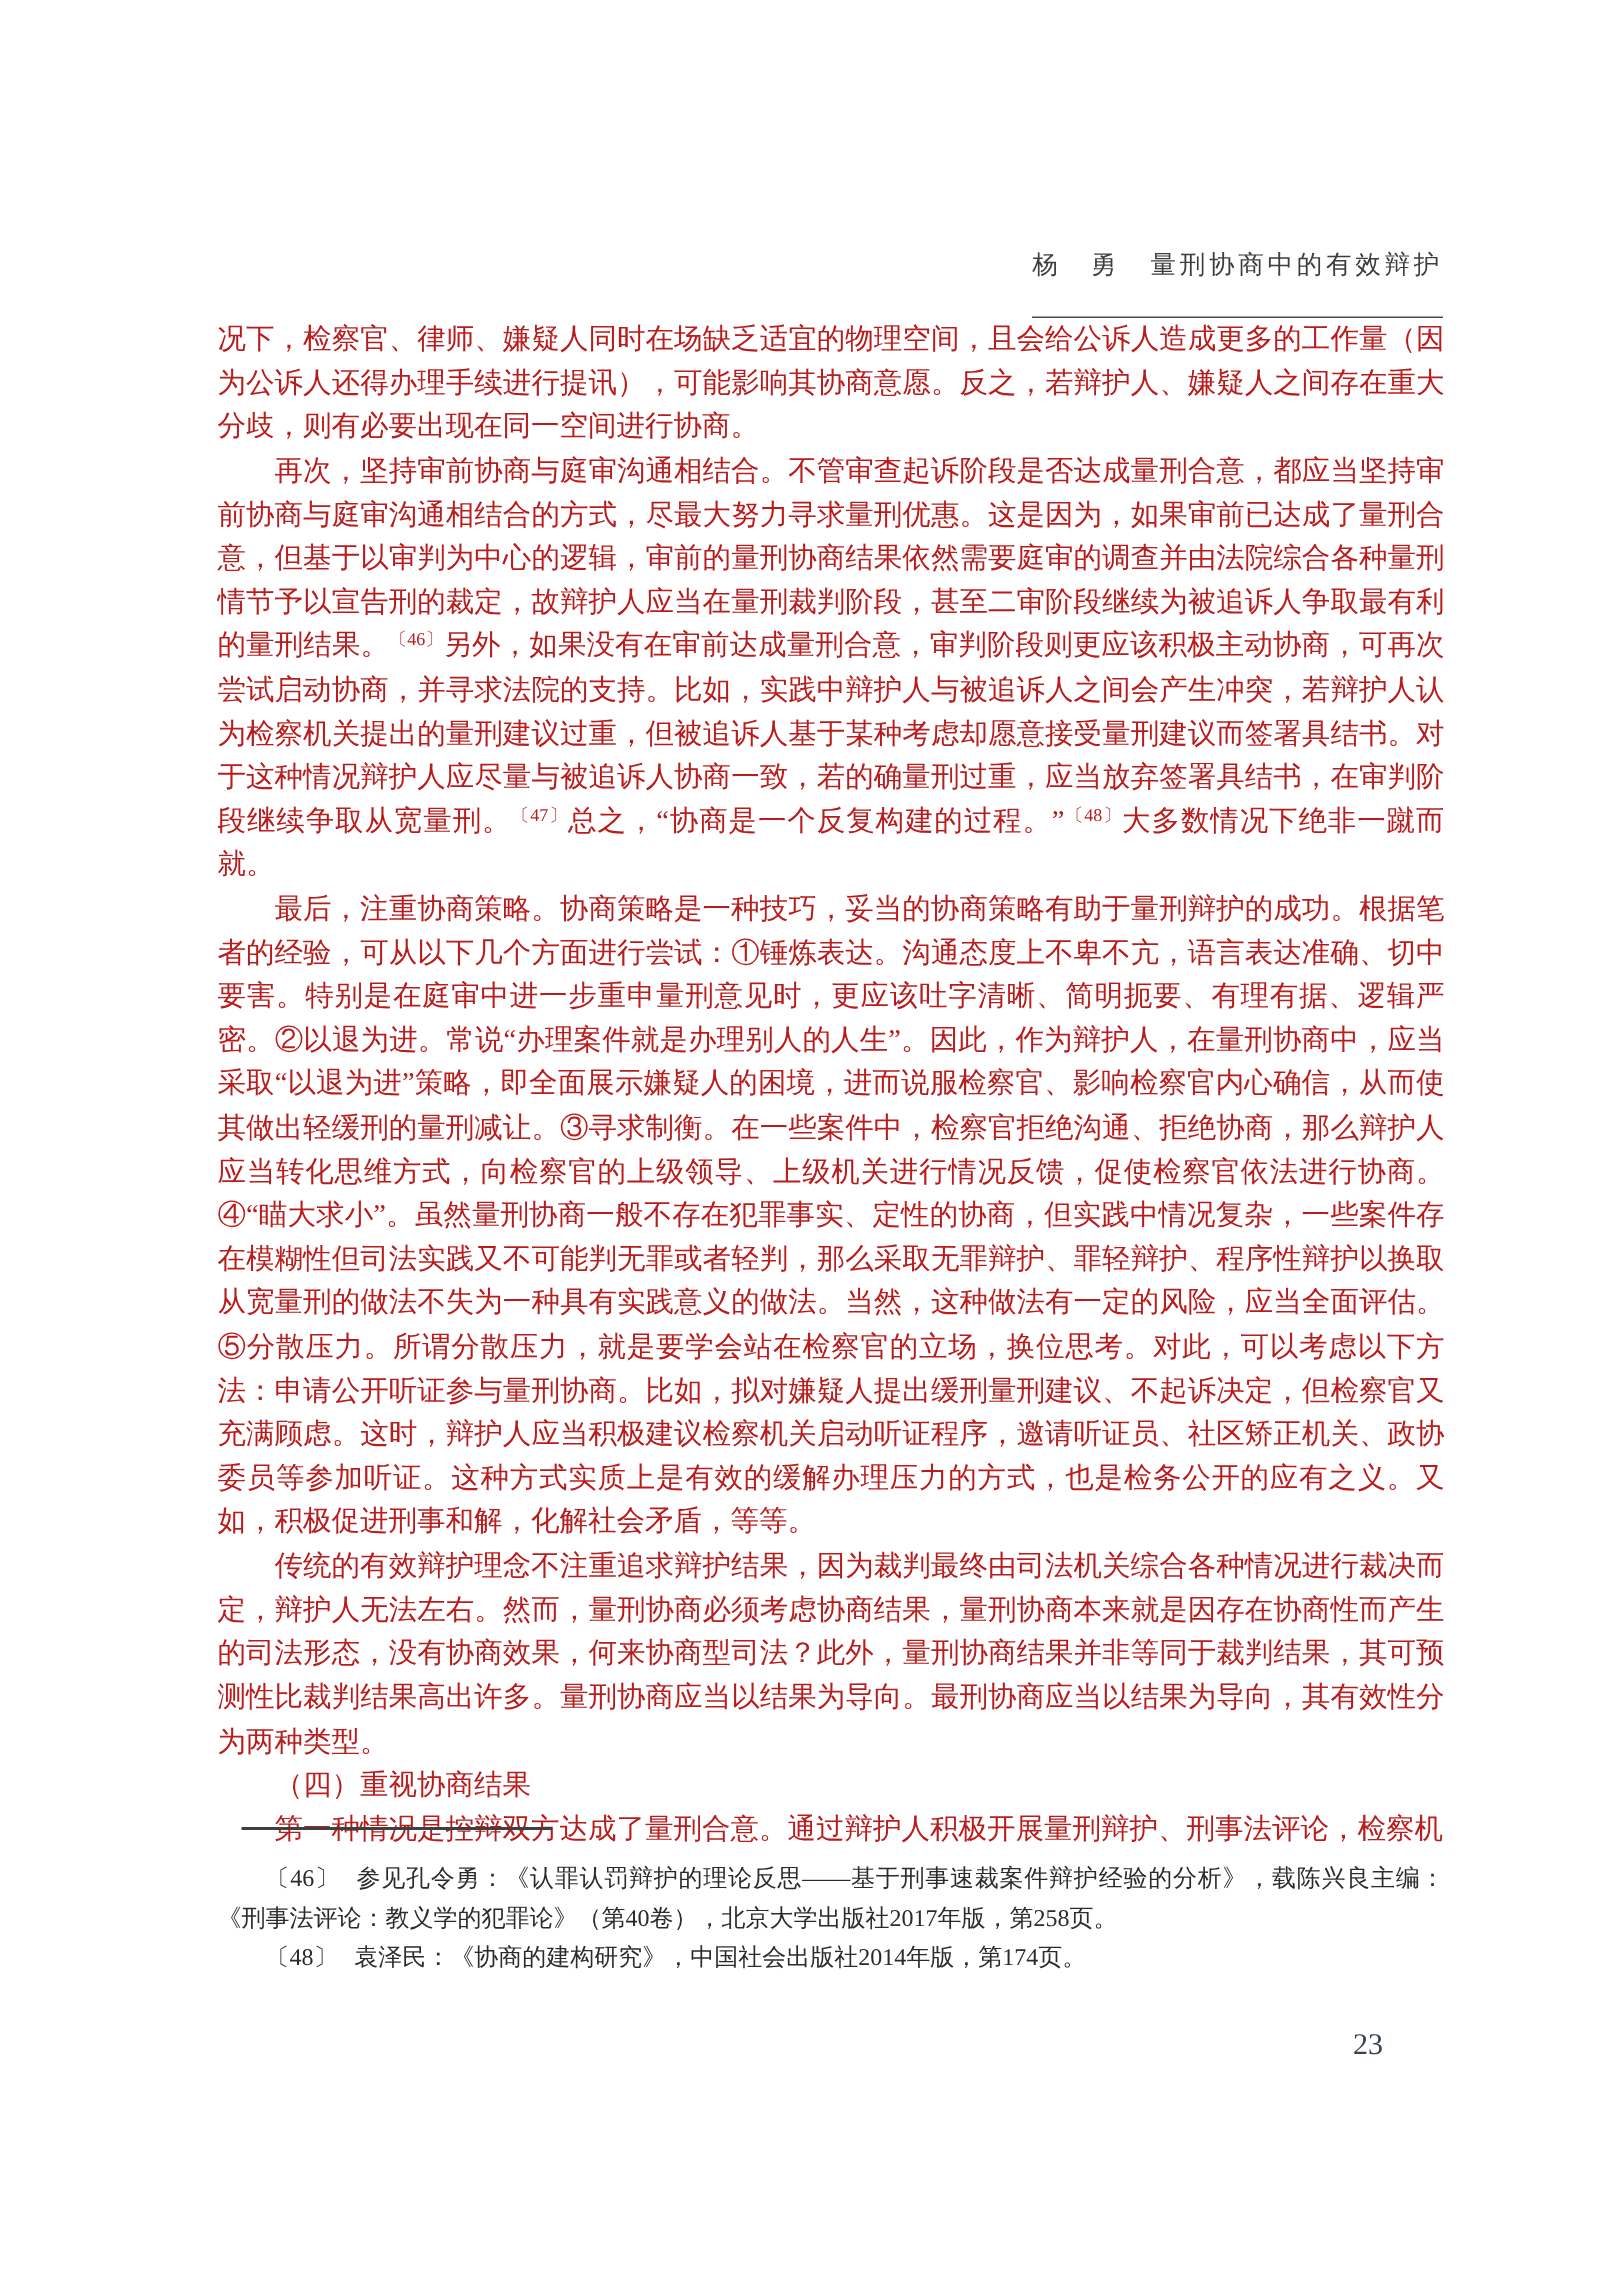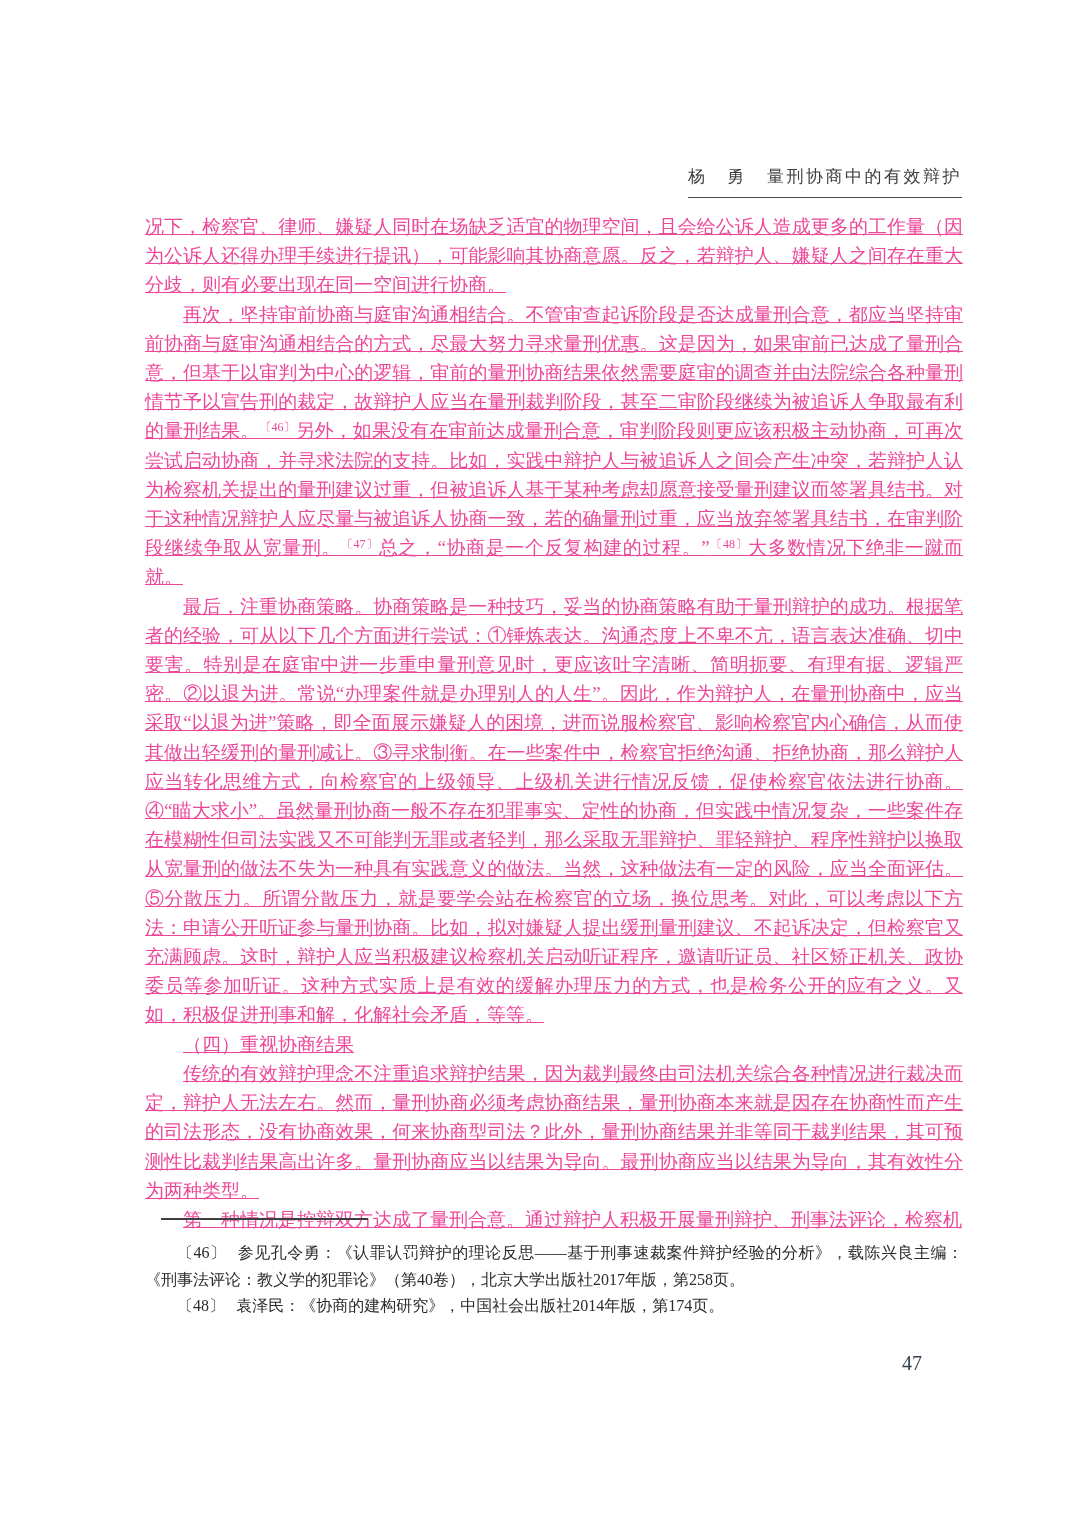--- a/index.html
+++ b/index.html
@@ -20,37 +20,36 @@
     top: 165px;
     left: 145px;
     width: 817px;
     text-align: right;
   }
   .running-head-inner {
     display: inline-block;
     font-size: 17px;
     letter-spacing: 2.5px;
     color: #3d3d3d;
-    padding-bottom: 9px;
+    padding-bottom: 23px;
     border-bottom: 1.5px solid #4a4a4a;
     white-space: nowrap;
   }
   .running-head .author { margin-right: 1.2em; }
 
   
   .body-text {
     position: absolute;
     top: 212px;
     left: 145px;
     width: 818px;
     font-size: 19px;
     line-height: 29.2px;
     text-align: justify;
-    color: #ec4899;
-    text-decoration: underline;
+    color: #b91c1c;
   }
   .body-text p {
     margin: 0;
     text-indent: 2em;
   }
   .body-text p.no-indent { text-indent: 0; }
   sup.fnref {
     font-size: 12px;
     line-height: 0;
     vertical-align: 6px;
@@ -97,28 +96,28 @@
   <div class="running-head">
     <span class="running-head-inner">
       <span class="author">杨　勇</span><span class="title">量刑协商中的有效辩护</span>
     </span>
   </div>
 
   <div class="body-text">
       <p class="no-indent">况下，检察官、律师、嫌疑人同时在场缺乏适宜的物理空间，且会给公诉人造成更多的工作量（因为公诉人还得办理手续进行提讯），可能影响其协商意愿。反之，若辩护人、嫌疑人之间存在重大分歧，则有必要出现在同一空间进行协商。</p>
       <p>再次，坚持审前协商与庭审沟通相结合。不管审查起诉阶段是否达成量刑合意，都应当坚持审前协商与庭审沟通相结合的方式，尽最大努力寻求量刑优惠。这是因为，如果审前已达成了量刑合意，但基于以审判为中心的逻辑，审前的量刑协商结果依然需要庭审的调查并由法院综合各种量刑情节予以宣告刑的裁定，故辩护人应当在量刑裁判阶段，甚至二审阶段继续为被追诉人争取最有利的量刑结果。<sup class="fnref">〔46〕</sup>另外，如果没有在审前达成量刑合意，审判阶段则更应该积极主动协商，可再次尝试启动协商，并寻求法院的支持。比如，实践中辩护人与被追诉人之间会产生冲突，若辩护人认为检察机关提出的量刑建议过重，但被追诉人基于某种考虑却愿意接受量刑建议而签署具结书。对于这种情况辩护人应尽量与被追诉人协商一致，若的确量刑过重，应当放弃签署具结书，在审判阶段继续争取从宽量刑。<sup class="fnref">〔47〕</sup>总之，“协商是一个反复构建的过程。”<sup class="fnref">〔48〕</sup>大多数情况下绝非一蹴而就。</p>
       <p>最后，注重协商策略。协商策略是一种技巧，妥当的协商策略有助于量刑辩护的成功。根据笔者的经验，可从以下几个方面进行尝试：①锤炼表达。沟通态度上不卑不亢，语言表达准确、切中要害。特别是在庭审中进一步重申量刑意见时，更应该吐字清晰、简明扼要、有理有据、逻辑严密。②以退为进。常说“办理案件就是办理别人的人生”。因此，作为辩护人，在量刑协商中，应当采取“以退为进”策略，即全面展示嫌疑人的困境，进而说服检察官、影响检察官内心确信，从而使其做出轻缓刑的量刑减让。③寻求制衡。在一些案件中，检察官拒绝沟通、拒绝协商，那么辩护人应当转化思维方式，向检察官的上级领导、上级机关进行情况反馈，促使检察官依法进行协商。④“瞄大求小”。虽然量刑协商一般不存在犯罪事实、定性的协商，但实践中情况复杂，一些案件存在模糊性但司法实践又不可能判无罪或者轻判，那么采取无罪辩护、罪轻辩护、程序性辩护以换取从宽量刑的做法不失为一种具有实践意义的做法。当然，这种做法有一定的风险，应当全面评估。⑤分散压力。所谓分散压力，就是要学会站在检察官的立场，换位思考。对此，可以考虑以下方法：申请公开听证参与量刑协商。比如，拟对嫌疑人提出缓刑量刑建议、不起诉决定，但检察官又充满顾虑。这时，辩护人应当积极建议检察机关启动听证程序，邀请听证员、社区矫正机关、政协委员等参加听证。这种方式实质上是有效的缓解办理压力的方式，也是检务公开的应有之义。又如，积极促进刑事和解，化解社会矛盾，等等。</p>
+      <p>传统的有效辩护理念不注重追求辩护结果，因为裁判最终由司法机关综合各种情况进行裁决而定，辩护人无法左右。然而，量刑协商必须考虑协商结果，量刑协商本来就是因存在协商性而产生的司法形态，没有协商效果，何来协商型司法？此外，量刑协商结果并非等同于裁判结果，其可预测性比裁判结果高出许多。量刑协商应当以结果为导向。最刑协商应当以结果为导向，其有效性分为两种类型。</p>
       <p>（四）重视协商结果</p>
-      <p>传统的有效辩护理念不注重追求辩护结果，因为裁判最终由司法机关综合各种情况进行裁决而定，辩护人无法左右。然而，量刑协商必须考虑协商结果，量刑协商本来就是因存在协商性而产生的司法形态，没有协商效果，何来协商型司法？此外，量刑协商结果并非等同于裁判结果，其可预测性比裁判结果高出许多。量刑协商应当以结果为导向。最刑协商应当以结果为导向，其有效性分为两种类型。</p>
       <p>第一种情况是控辩双方达成了量刑合意。通过辩护人积极开展量刑辩护、刑事法评论，检察机</p>
     </div>
 
   <div class="footnotes">
     <div class="footnote-rule"></div>
     <div>
         <p class="fn"><span class="fn-marker">〔46〕</span>参见孔令勇：《认罪认罚辩护的理论反思——基于刑事速裁案件辩护经验的分析》，载陈兴良主编：《刑事法评论：教义学的犯罪论》（第40卷），北京大学出版社2017年版，第258页。</p>
         <p class="fn"><span class="fn-marker">〔48〕</span>袁泽民：《协商的建构研究》，中国社会出版社2014年版，第174页。</p>
       </div>
   </div>
 
-  <div class="page-number">47</div>
+  <div class="page-number">23</div>
 
 </div>
 
 </body></html>

